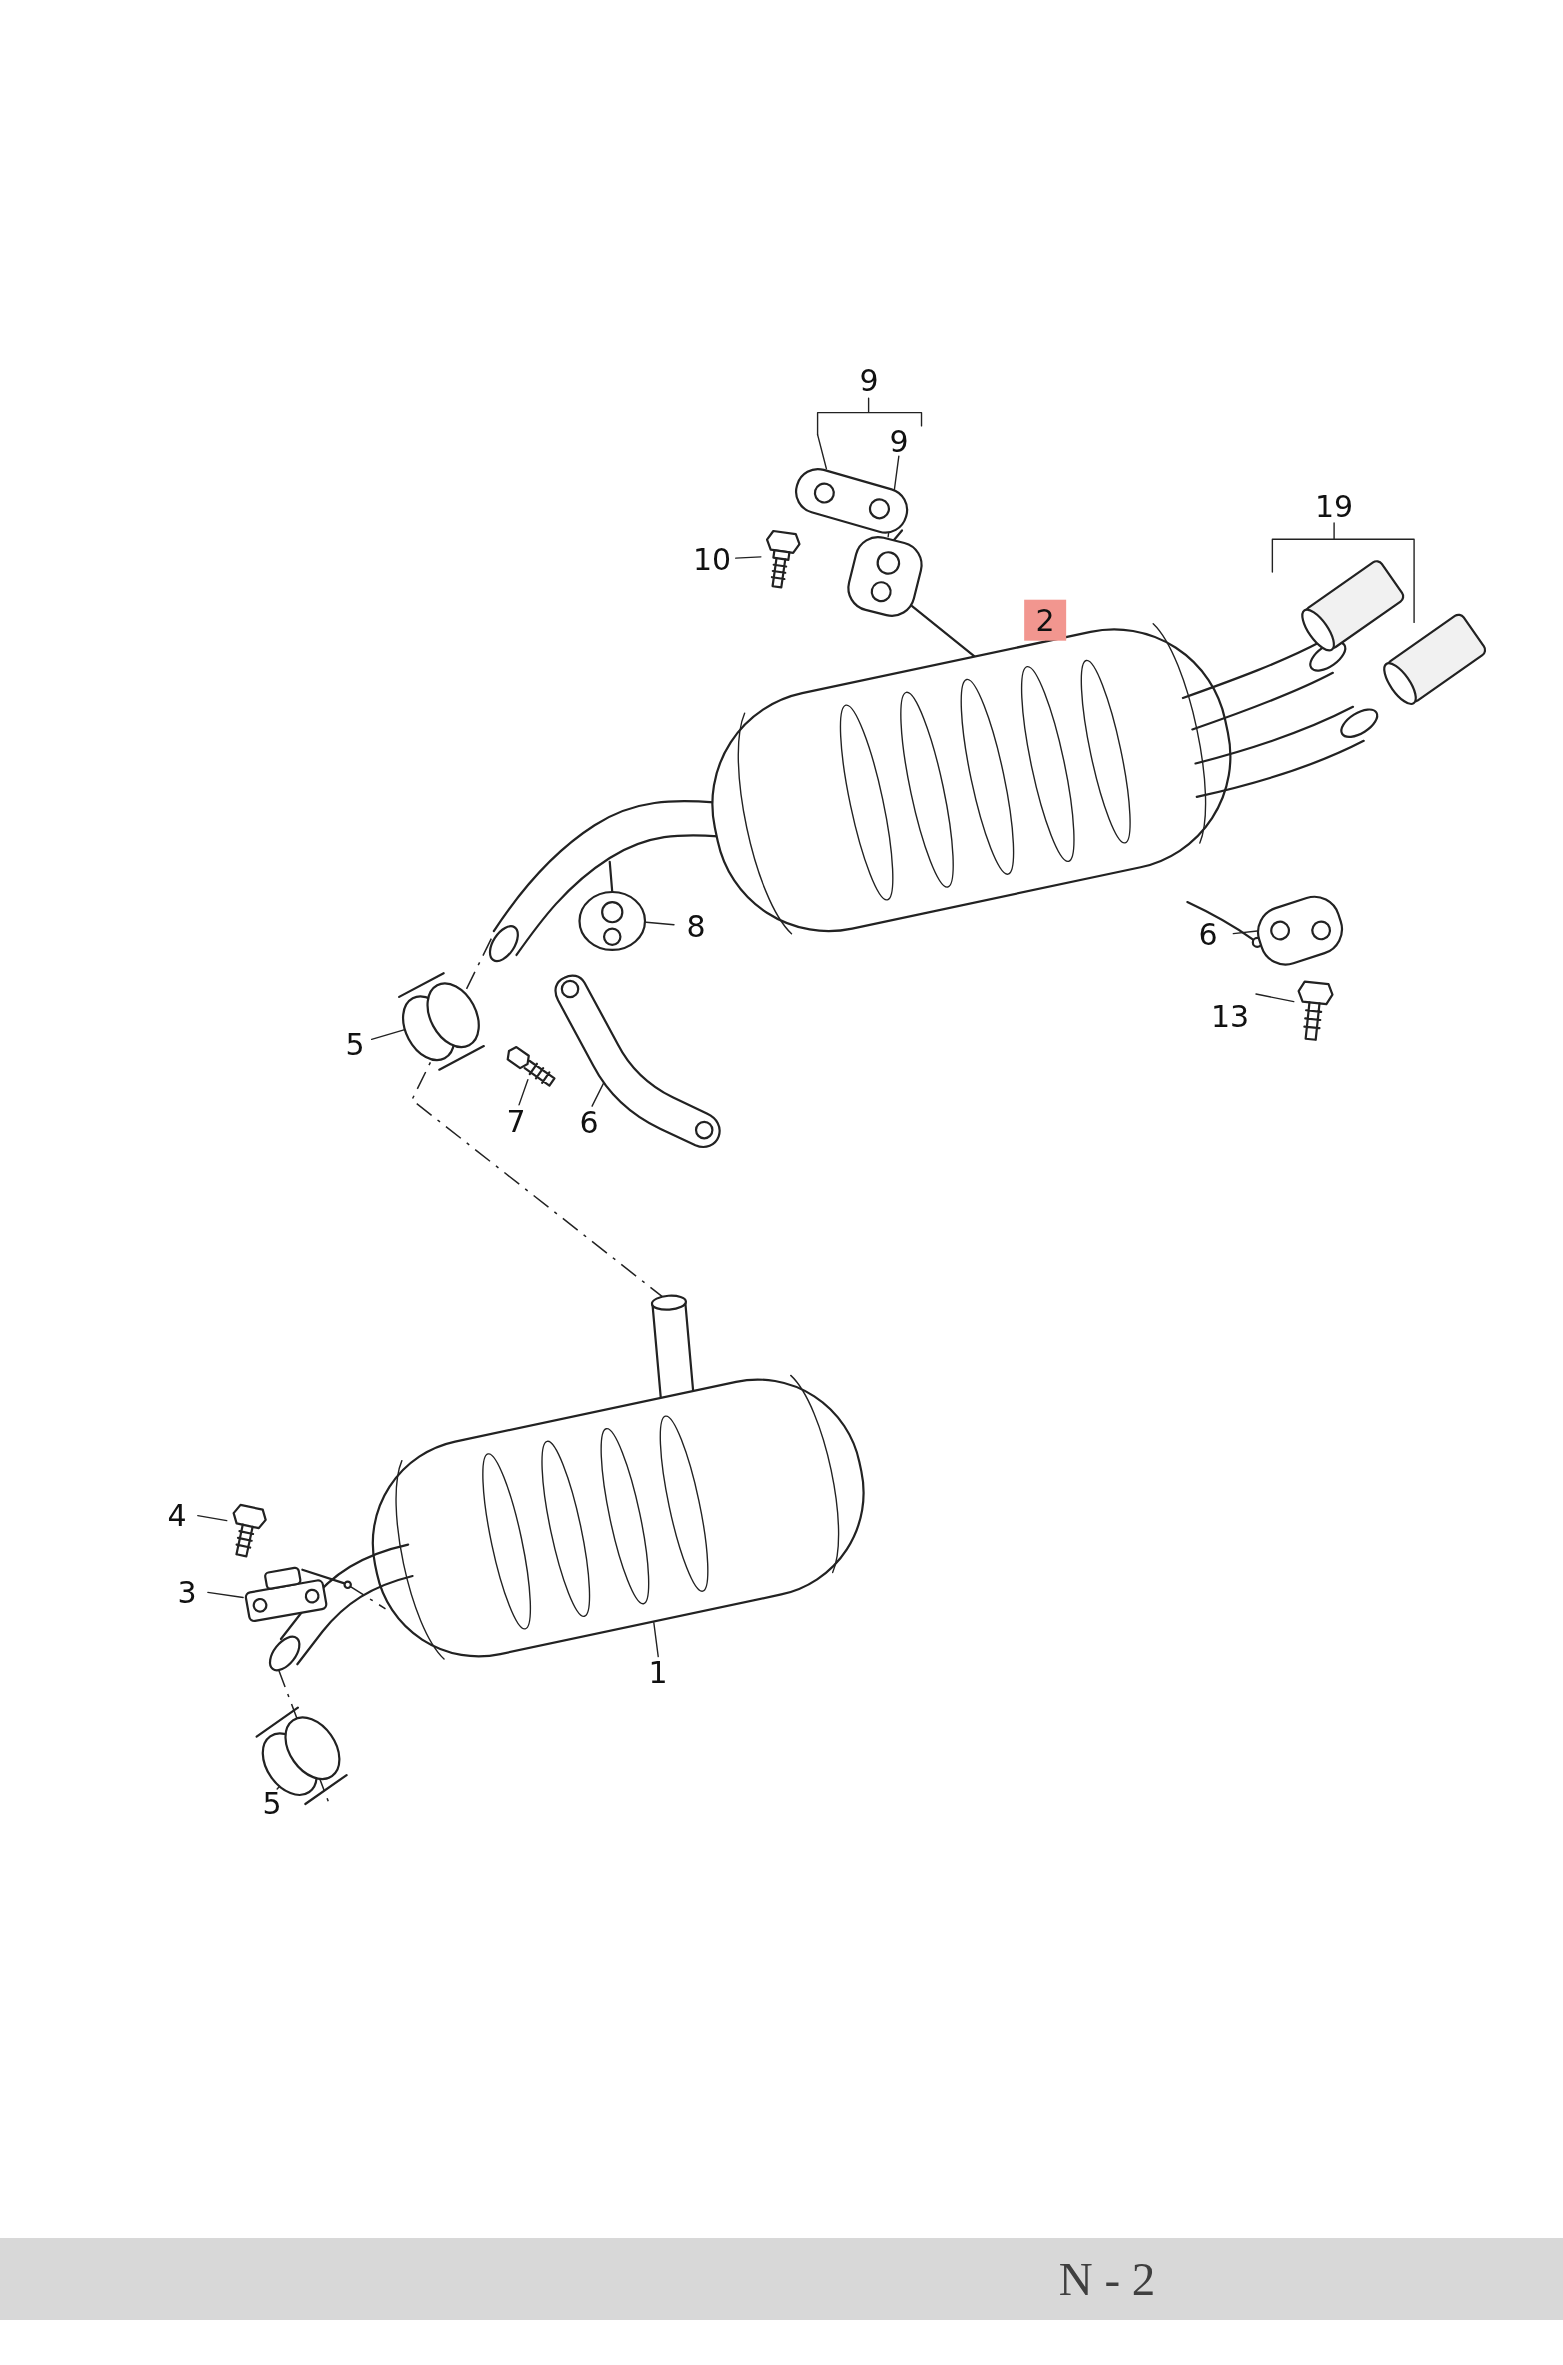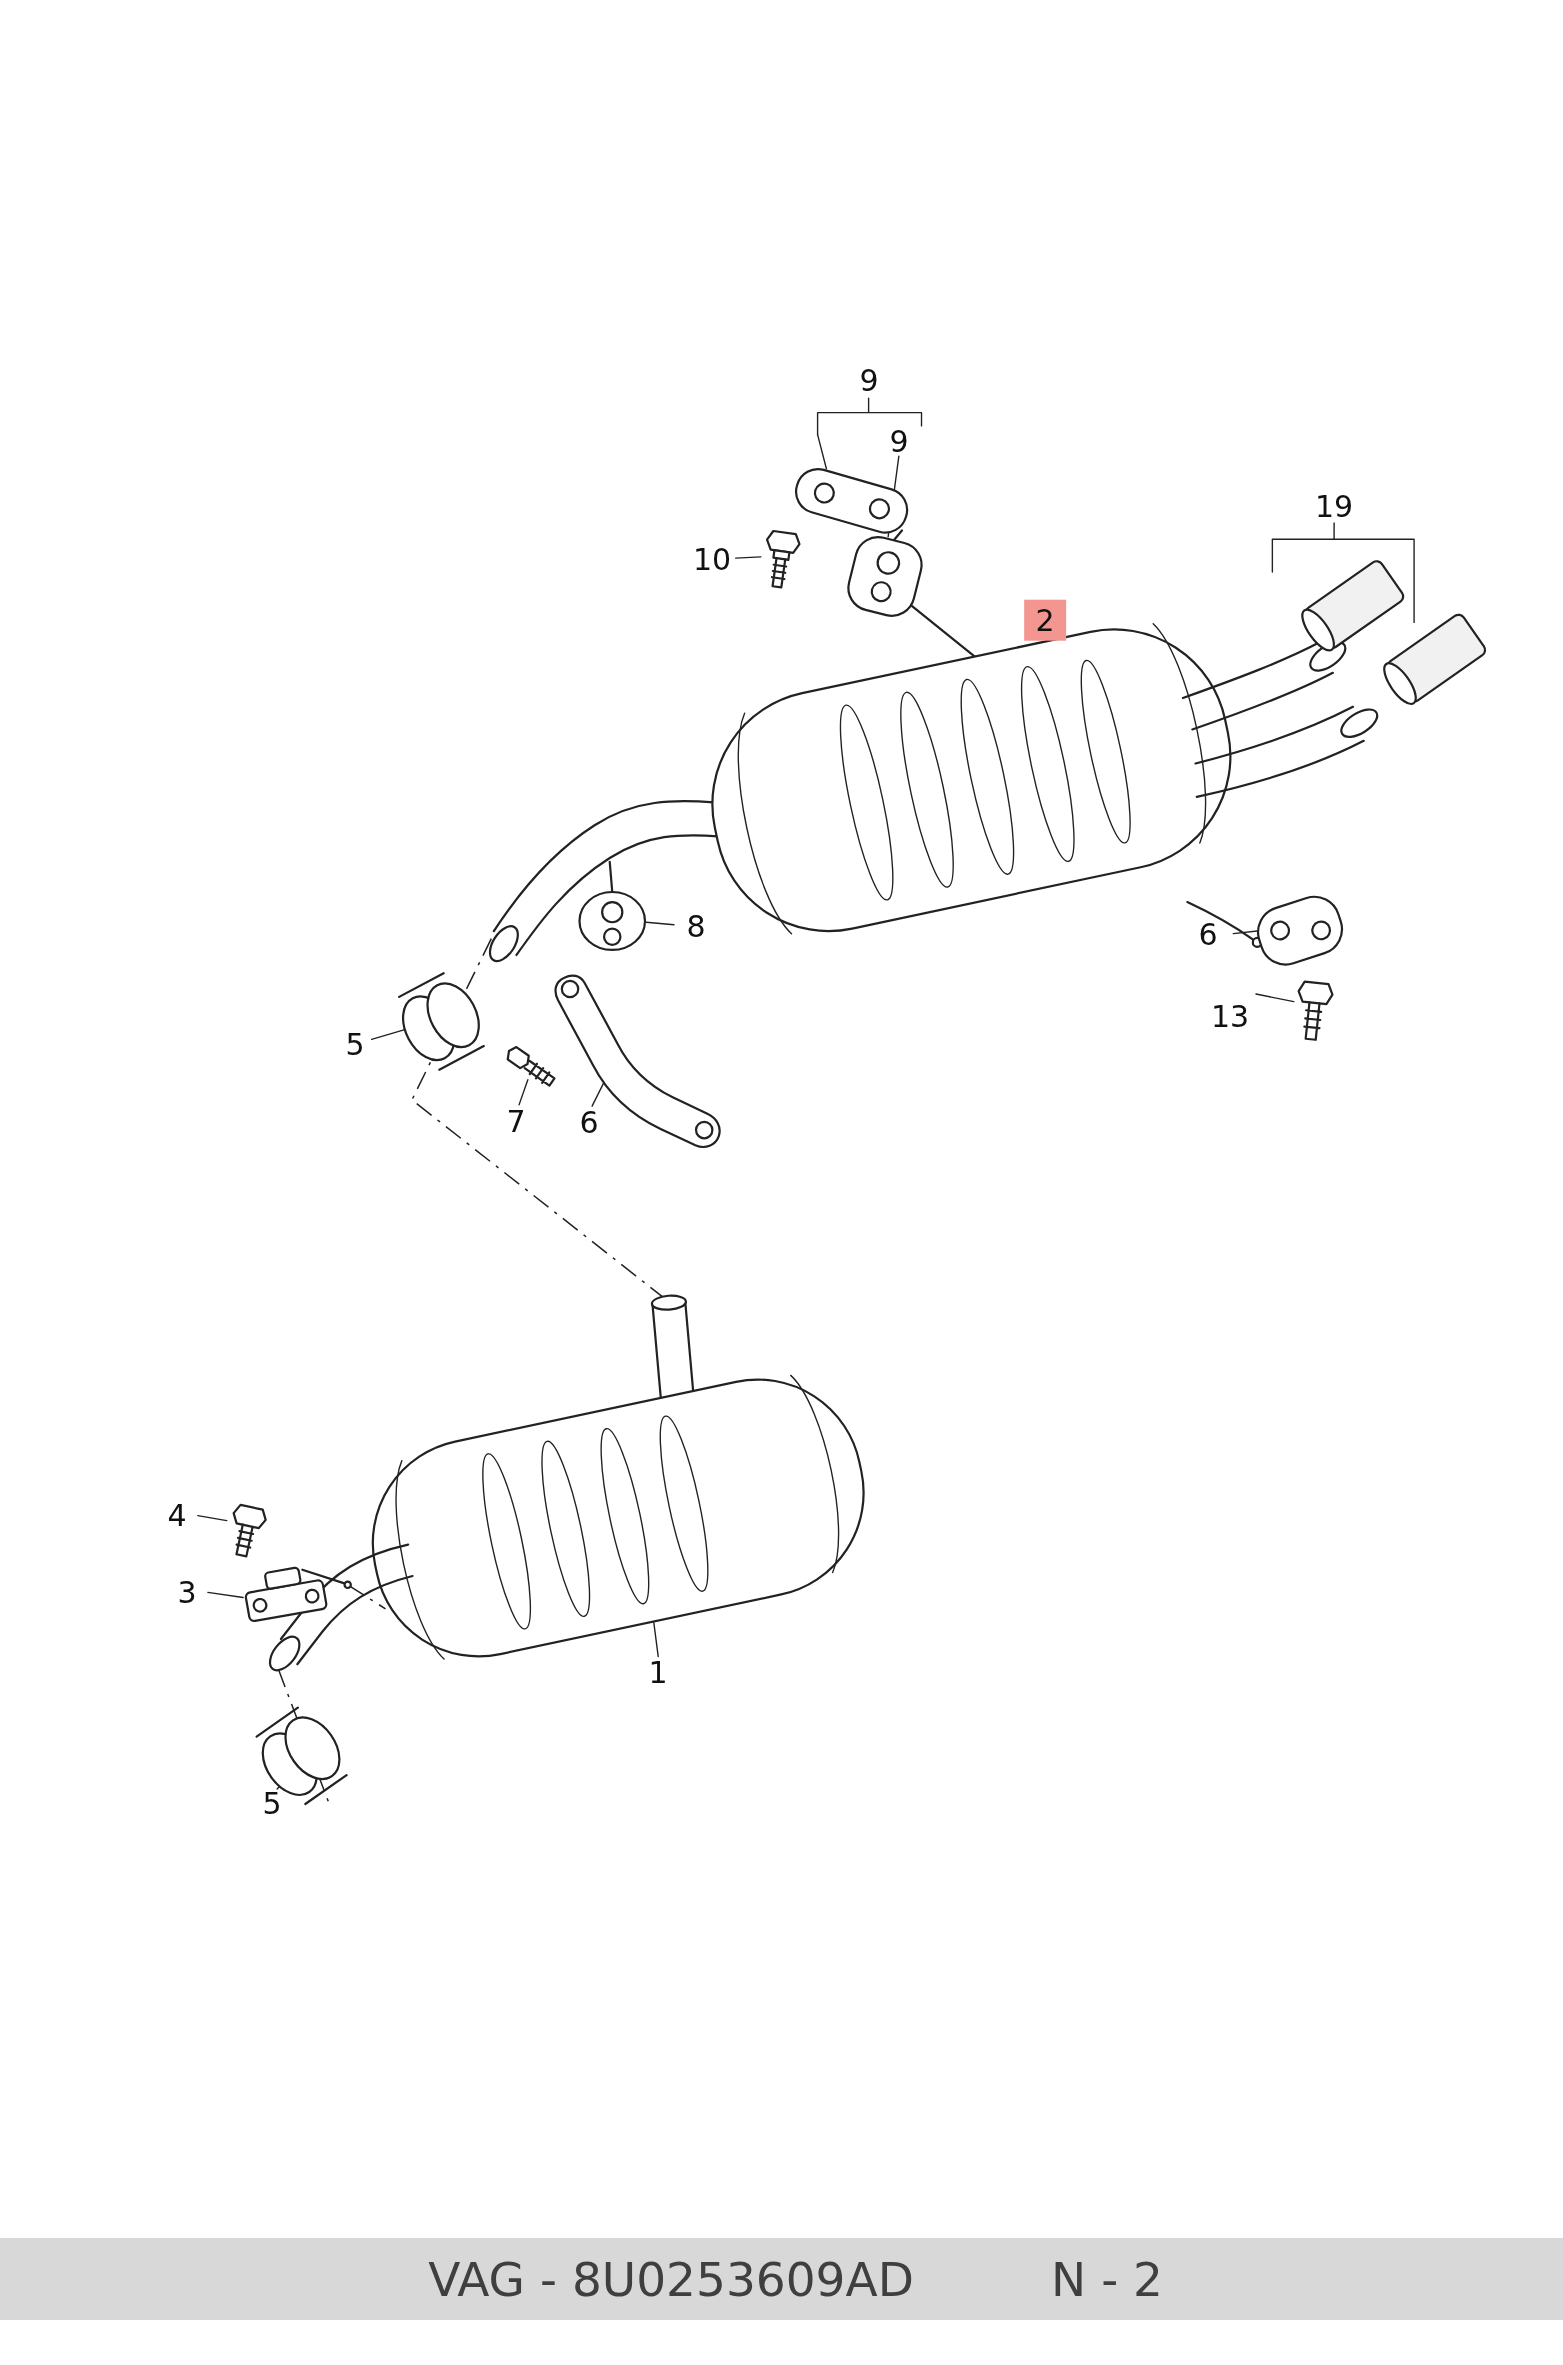--- a/index.html
+++ b/index.html
@@ -26,21 +26,21 @@
   .callout.hl{background:#f2968f;padding:3.8px 11.3px;}
   .footer{
     position:absolute;left:0;bottom:46px;width:1564px;height:82px;
     background:#d8d8d8;
   }
   .footer .ftxt{
     position:absolute;top:50%;transform:translate(-50%,-50%);
     font-size:47px;color:#3f3f3f;white-space:nowrap;
   }
   .footer .f-code{left:671px;}
-  .footer .f-page{left:1107px;}
+  .footer .f-page{left:1107px;font-family:Liberation Serif, serif;}
 </style>
 </head>
 <body>
 
 <div class="page">
 
   <svg class="art" viewBox="0 0 2483 3756" xmlns="http://www.w3.org/2000/svg">
 
     <g class="dash">
       <path d="M780,1490 L654,1746 L1056,2062"></path>
@@ -234,18 +234,17 @@
   <div class="callout" style="left:516px;top:1121px">7</div>
   <div class="callout" style="left:589px;top:1122px">6</div>
   <div class="callout" style="left:1208px;top:934px">6</div>
   <div class="callout" style="left:1230px;top:1016px">13</div>
   <div class="callout" style="left:177px;top:1515px">4</div>
   <div class="callout" style="left:187px;top:1592px">3</div>
   <div class="callout" style="left:658px;top:1672px">1</div>
   <div class="callout" style="left:272px;top:1803px">5</div>
 
   <div class="footer">
-    <div class="ftxt f-code">VAG - 8U0253609AD</div>
     <div class="ftxt f-page">N - 2</div>
   </div>
 
 </div>
 
 
 </body></html>

